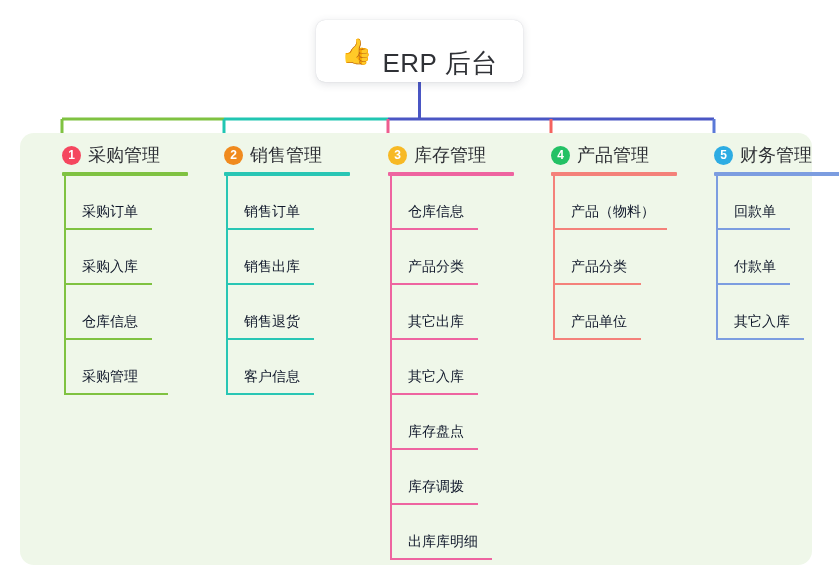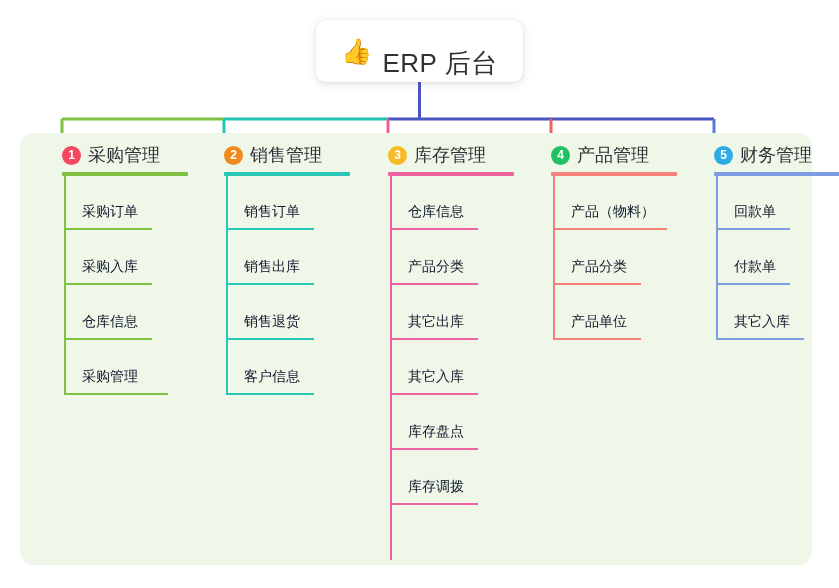--- a/index.html
+++ b/index.html
@@ -253,20 +253,24 @@
             <div class="item-underline" style="background: rgb(238, 100, 160); width: 88px;"></div>
           </div>
           <div class="item">
             <span class="item-label">库存盘点</span>
             <div class="item-underline" style="background: rgb(238, 100, 160); width: 88px;"></div>
           </div>
           <div class="item">
             <span class="item-label">库存调拨</span>
             <div class="item-underline" style="background: rgb(238, 100, 160); width: 88px;"></div>
           </div>
+          <div class="item">
+            <span class="item-label">出库库明细</span>
+            <div class="item-underline" style="background: rgb(238, 100, 160); width: 102px;"></div>
+          </div>
         </div>
       </div>
       <div class="column" style="left: 511px;">
         <div class="col-header">
           <span class="badge" style="background: rgb(35, 193, 101);">4</span>
           <span class="col-title">产品管理</span>
         </div>
         <div class="col-underline" style="background: rgb(244, 129, 122);"></div>
         <div class="col-spine" style="background: rgb(244, 129, 122); height: 165px;"></div>
         <div class="items">

